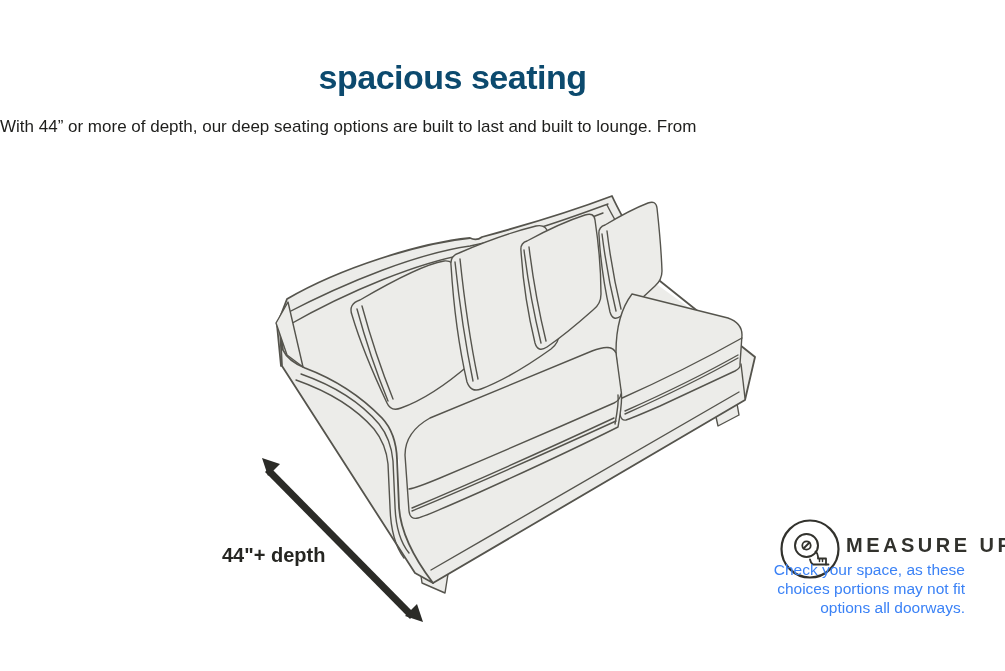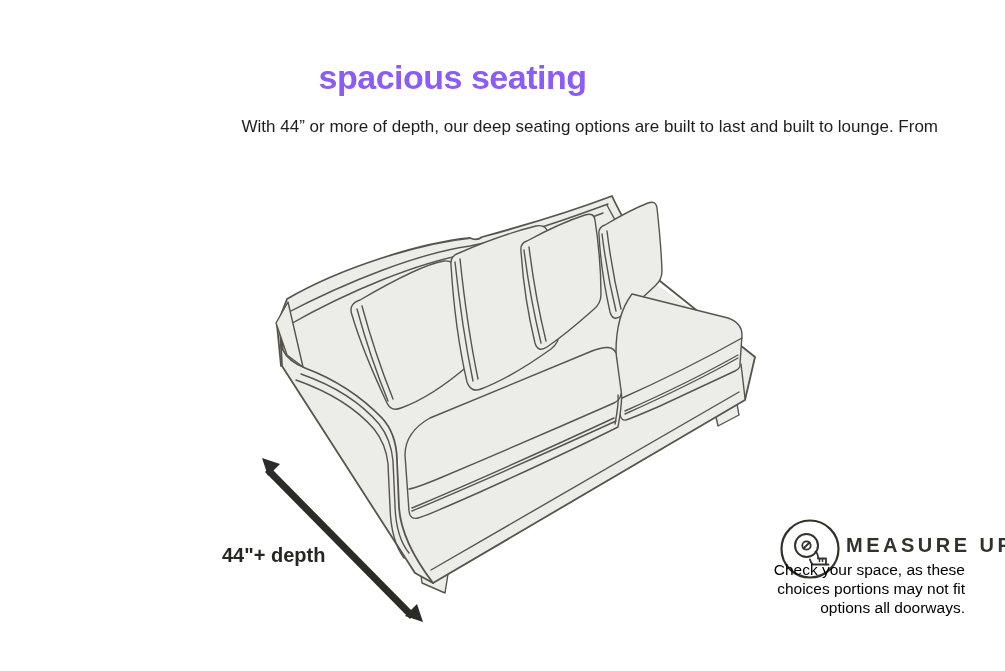--- a/index.html
+++ b/index.html
@@ -7,25 +7,25 @@
     position:relative;
     width:1005px;height:671px;
     background:#ffffff;
     font-family:"Liberation Sans", sans-serif;
     overflow:hidden;
   }
   .page-title{
     position:absolute;left:0;top:58px;width:905px;
     text-align:center;
     font-size:34px;font-weight:bold;letter-spacing:-0.5px;
-    color:#8b5cf6;
+    color:#0c4a6e;
   }
   .intro{
     position:absolute;left:0;top:115px;width:938px;
-    text-align:right;
+    text-align:left;
     font-size:17px;line-height:23px;
     color:#1e1e1c;
   }
   .intro span{display:block;}
   .dim-label{
     position:absolute;left:222px;top:544px;
     font-size:20px;font-weight:bold;color:#262622;
     white-space:nowrap;
   }
   .sofa-svg{position:absolute;left:0;top:0;}
@@ -36,21 +36,21 @@
   .measure-icon{position:absolute;left:14px;top:3px;}
   .measure-heading{
     position:absolute;left:81px;top:19px;
     font-size:20px;font-weight:bold;letter-spacing:3.5px;
     white-space:nowrap;color:#32322d;
   }
   .measure-note{
     position:absolute;right:3px;top:45px;width:230px;
     right:0;
     text-align:right;
-    font-size:15.5px;line-height:19px;color:#000000;
+    font-size:15.5px;line-height:19px;color:#3b82f6;
     white-space:nowrap;
   }
   .measure-note div{white-space:nowrap;}
 </style>
 </head>
 <body>
 
 <div class="canvas">
 
   <div class="page-title">spacious seating</div>

